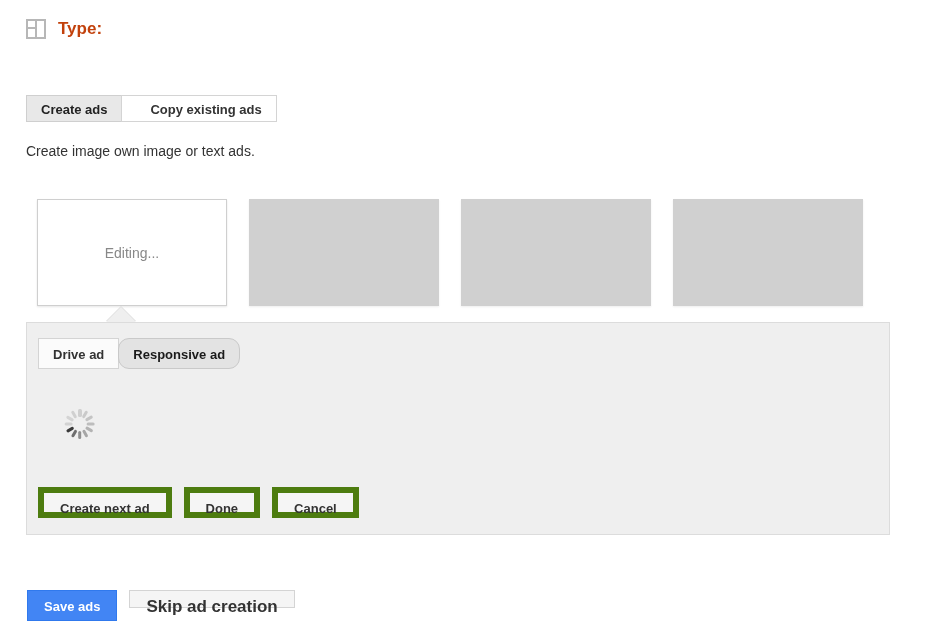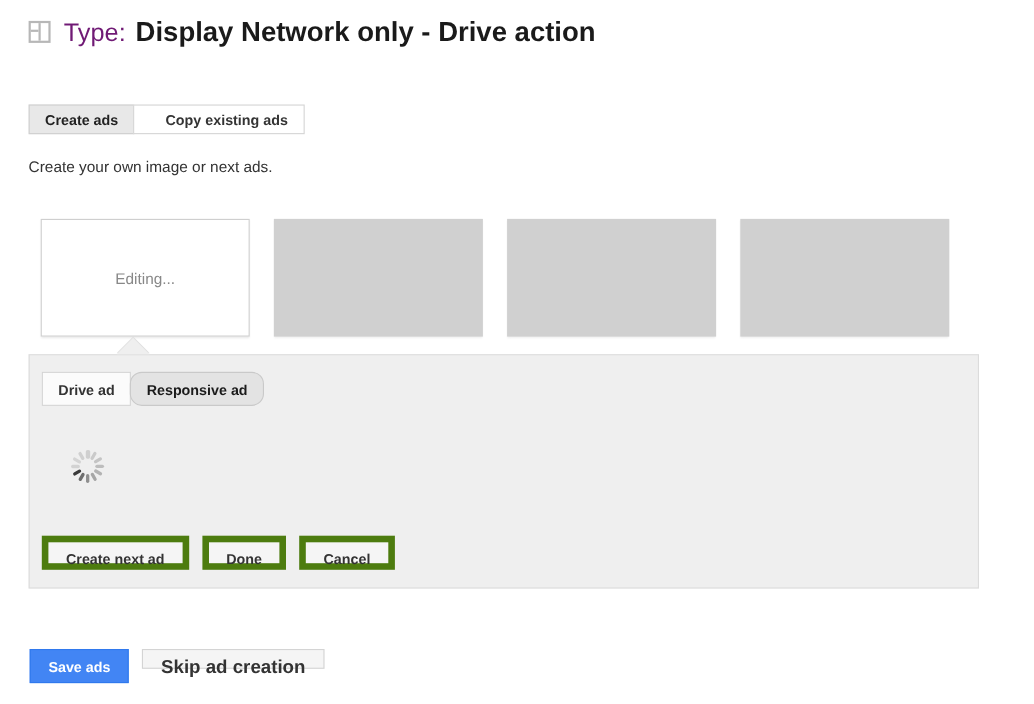--- a/index.html
+++ b/index.html
@@ -47,23 +47,23 @@
   .type-icon::after {
     content: "";
     position: absolute;
     left: 7px;
     top: 0;
     bottom: 0;
     width: 2px;
     background: #b7b7b7;
   }
   .header-label {
-    font-size: 23px;
-    font-weight: normal;
-    color: #701a75;
+    font-size: 17px;
+    font-weight: bold;
+    color: #c2410c;
     letter-spacing: 0;
     white-space: nowrap;
   }
   .header-title {
     font-size: 25px;
     font-weight: bold;
     color: #1a1a1a;
     margin-left: 9px;
     white-space: nowrap;
   }
@@ -277,29 +277,28 @@
     cursor: pointer;
     user-select: none;
   }
 </style>
 </head>
 <body>
 
 <div class="page-header">
   <span class="type-icon"></span>
   <span class="header-label">Type:</span>
-  <span class="header-title">Display Network only - Drive action</span>
 </div>
 
 <div class="tabstrip">
   <div class="tab selected">Create ads</div>
   <div class="tab unselected">Copy existing ads</div>
 </div>
 
-<div class="subtitle">Create your own image or next ads.</div>
+<div class="subtitle">Create image own image or text ads.</div>
 
 <div class="thumb-row">
   <div class="thumb editing">
     <span class="thumb-editing-label">Editing...</span>
   </div>
   <div class="thumb placeholder"></div>
   <div class="thumb placeholder"></div>
   <div class="thumb placeholder"></div>
 </div>
 

